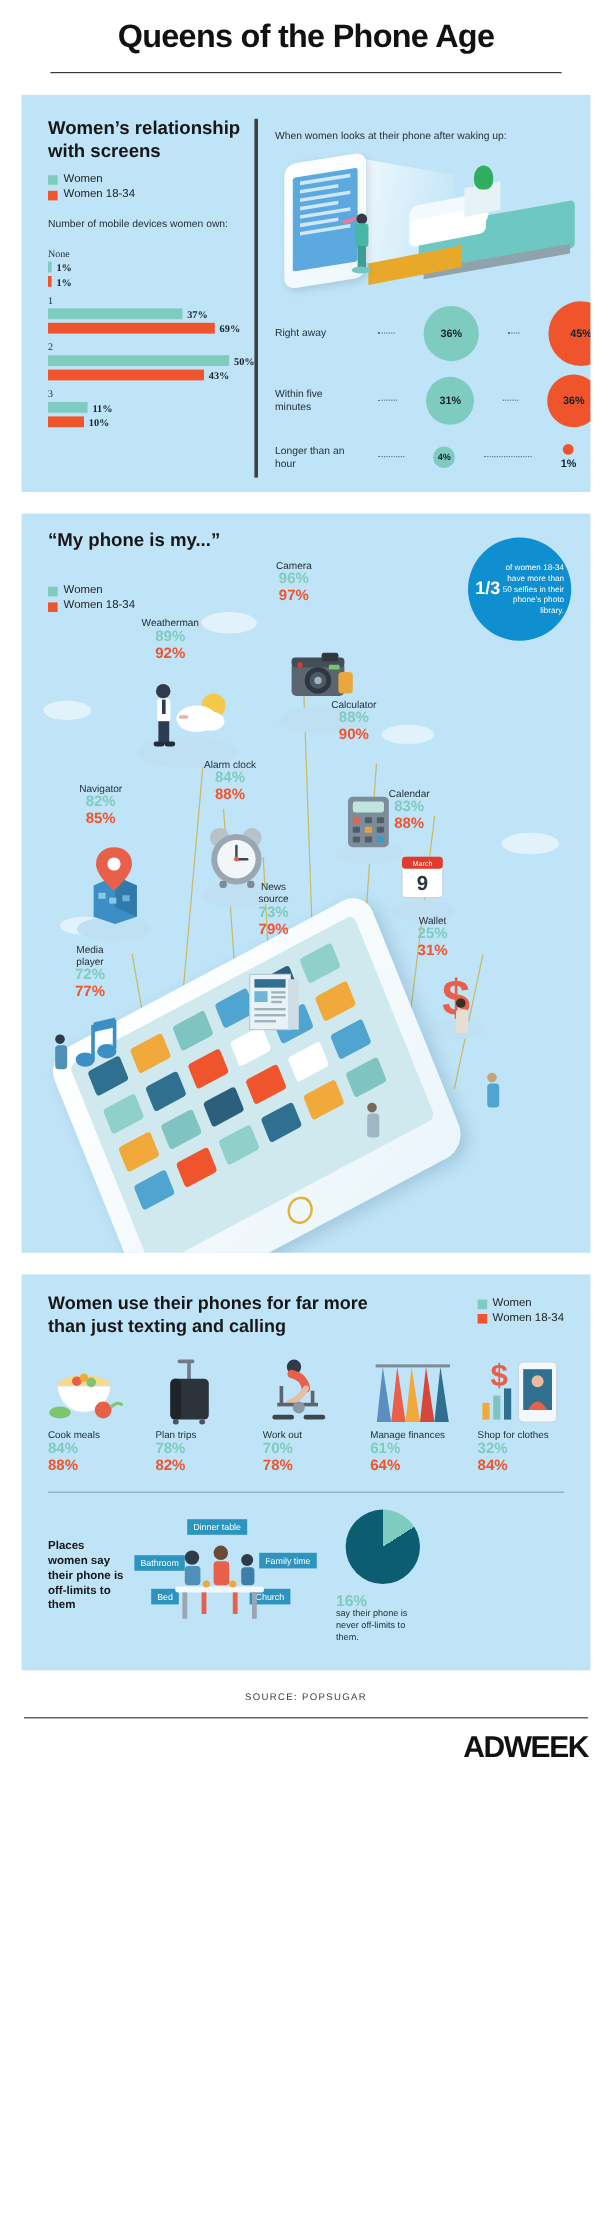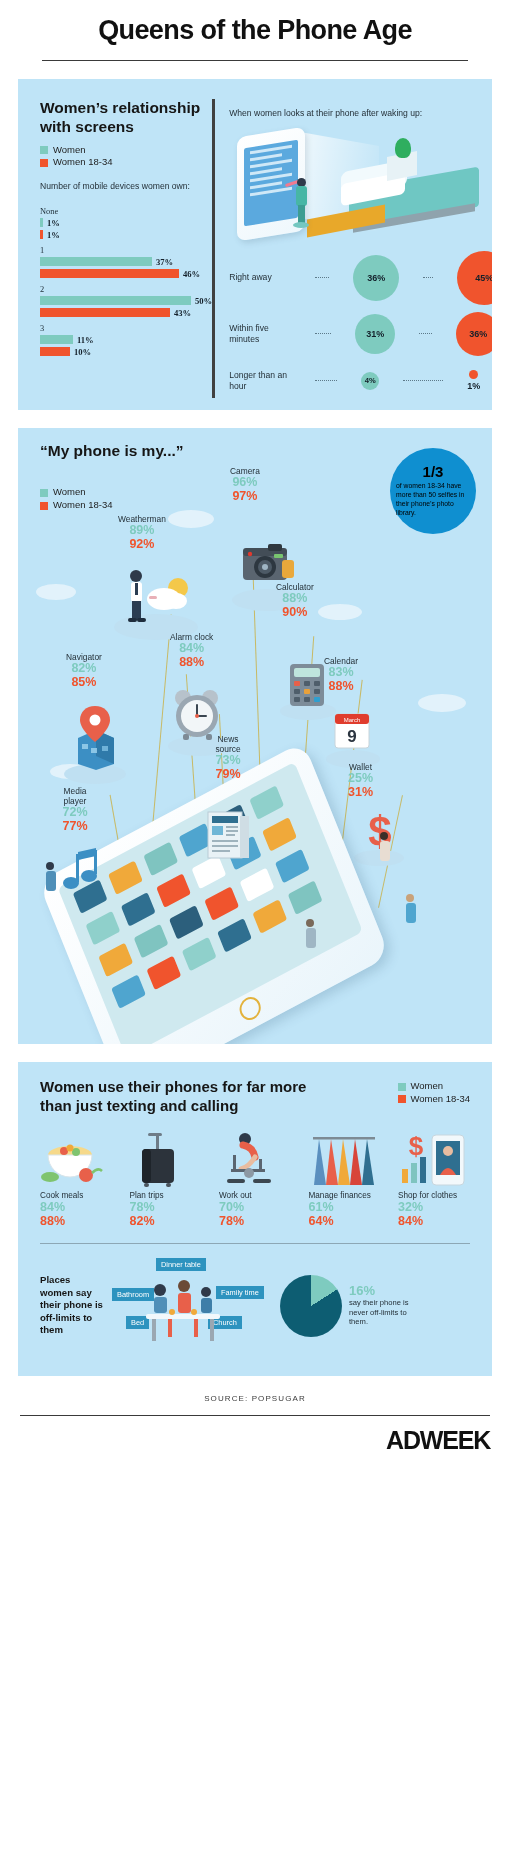--- a/index.html
+++ b/index.html
@@ -88,22 +88,22 @@
   .bub.y { background:#f0542d; }
   .bub-out { font-size:9px; font-weight:800; color:#14202a; }
 
   
   .panel.s2 { padding: 14px 0 0 0; min-height: 600px; }
   .s2-head { padding: 0 22px; position:relative; z-index:4; }
   .s2-legend { margin-top:26px; }
 
   .callout {
     position:absolute; right:16px; top:6px; width:86px; height:86px;
-    background:#0f8fd0; border-radius:50%; color:#000000; text-align:left;
-    display:flex; flex-direction:column; align-items:center; justify-content:center;
+    background:#0f8fd0; border-radius:50%; color:#ffffff; text-align:right;
+    display:flex; flex-direction:row; align-items:center; justify-content:center;
     padding:6px; z-index:6;
   }
   .callout .big { font-size:15px; font-weight:800; line-height:1; }
   .callout .sm { font-size:6.8px; line-height:1.32; margin-top:3px; }
 
   .scene { position:relative; height:580px; margin-top:-48px; }
   .cloud { position:absolute; background:#e8f5fc; border-radius:50%; opacity:.85; }
 
   .item { position:absolute; text-align:center; z-index:5; }
   .item .nm { font-size:8.4px; color:#243038; line-height:1.2; white-space:nowrap; }
@@ -138,21 +138,21 @@
   .act .nm { font-size:8.2px; color:#243038; line-height:1.2; }
   .act .p1 { font-size:12.5px; font-weight:800; color:#7ecbbf; line-height:1.1; }
   .act .p2 { font-size:12.5px; font-weight:800; color:#f0542d; line-height:1.1; }
 
   .s3-rule { height:1px; background:#6d7f88; margin: 14px 22px 0 22px; opacity:.6; }
 
   .offlimits { display:flex; align-items:center; padding: 14px 22px 6px 22px; gap:8px; }
   .ol-title { font-size:9.6px; font-weight:800; line-height:1.3; width:64px; color:#161616; }
   .ol-art { position:relative; width:160px; height:96px; }
   .tag { position:absolute; background:#2d93bf; color:#fff; font-size:7.4px; padding:2px 5px; white-space:nowrap; }
-  .pie-wrap { display:flex; align-items:center; gap:7px; }
+  .pie-wrap { display:flex; align-items:center; gap:7px;flex-direction:column; }
   .pie { width:62px; height:62px; border-radius:50%;
          background: conic-gradient(#7ecbbf 0 16%, #0d5d72 16% 100%); }
   .pie-txt .pct { font-size:13px; font-weight:800; color:#7ecbbf; line-height:1.05; }
   .pie-txt .cap { font-size:7.6px; color:#243038; line-height:1.3; width:78px; }
 
   
   .footer { padding: 18px 20px 14px 20px; }
   .source { text-align:center; font-size:8px; letter-spacing:1.1px; color:#3b3b3b; }
   .foot-rule { height:1px; background:#3a3a3a; margin: 12px 0 10px 0; }
   .brand { text-align:right; font-size:25px; font-weight:800; letter-spacing:-1.2px; color:#111; }
@@ -198,21 +198,21 @@
             <span class="bar-val">1%</span>
           </div>
 
           <div class="bar-label">1</div>
           <div class="bar-row">
             <span class="bar w" style="width:112px;"></span>
             <span class="bar-val">37%</span>
           </div>
           <div class="bar-row">
             <span class="bar y" style="width:139px;"></span>
-            <span class="bar-val">46%</span>
+            <span class="bar-val">69%</span>
           </div>
 
           <div class="bar-label">2</div>
           <div class="bar-row">
             <span class="bar w" style="width:151px;"></span>
             <span class="bar-val">50%</span>
           </div>
           <div class="bar-row">
             <span class="bar y" style="width:130px;"></span>
             <span class="bar-val">43%</span>

